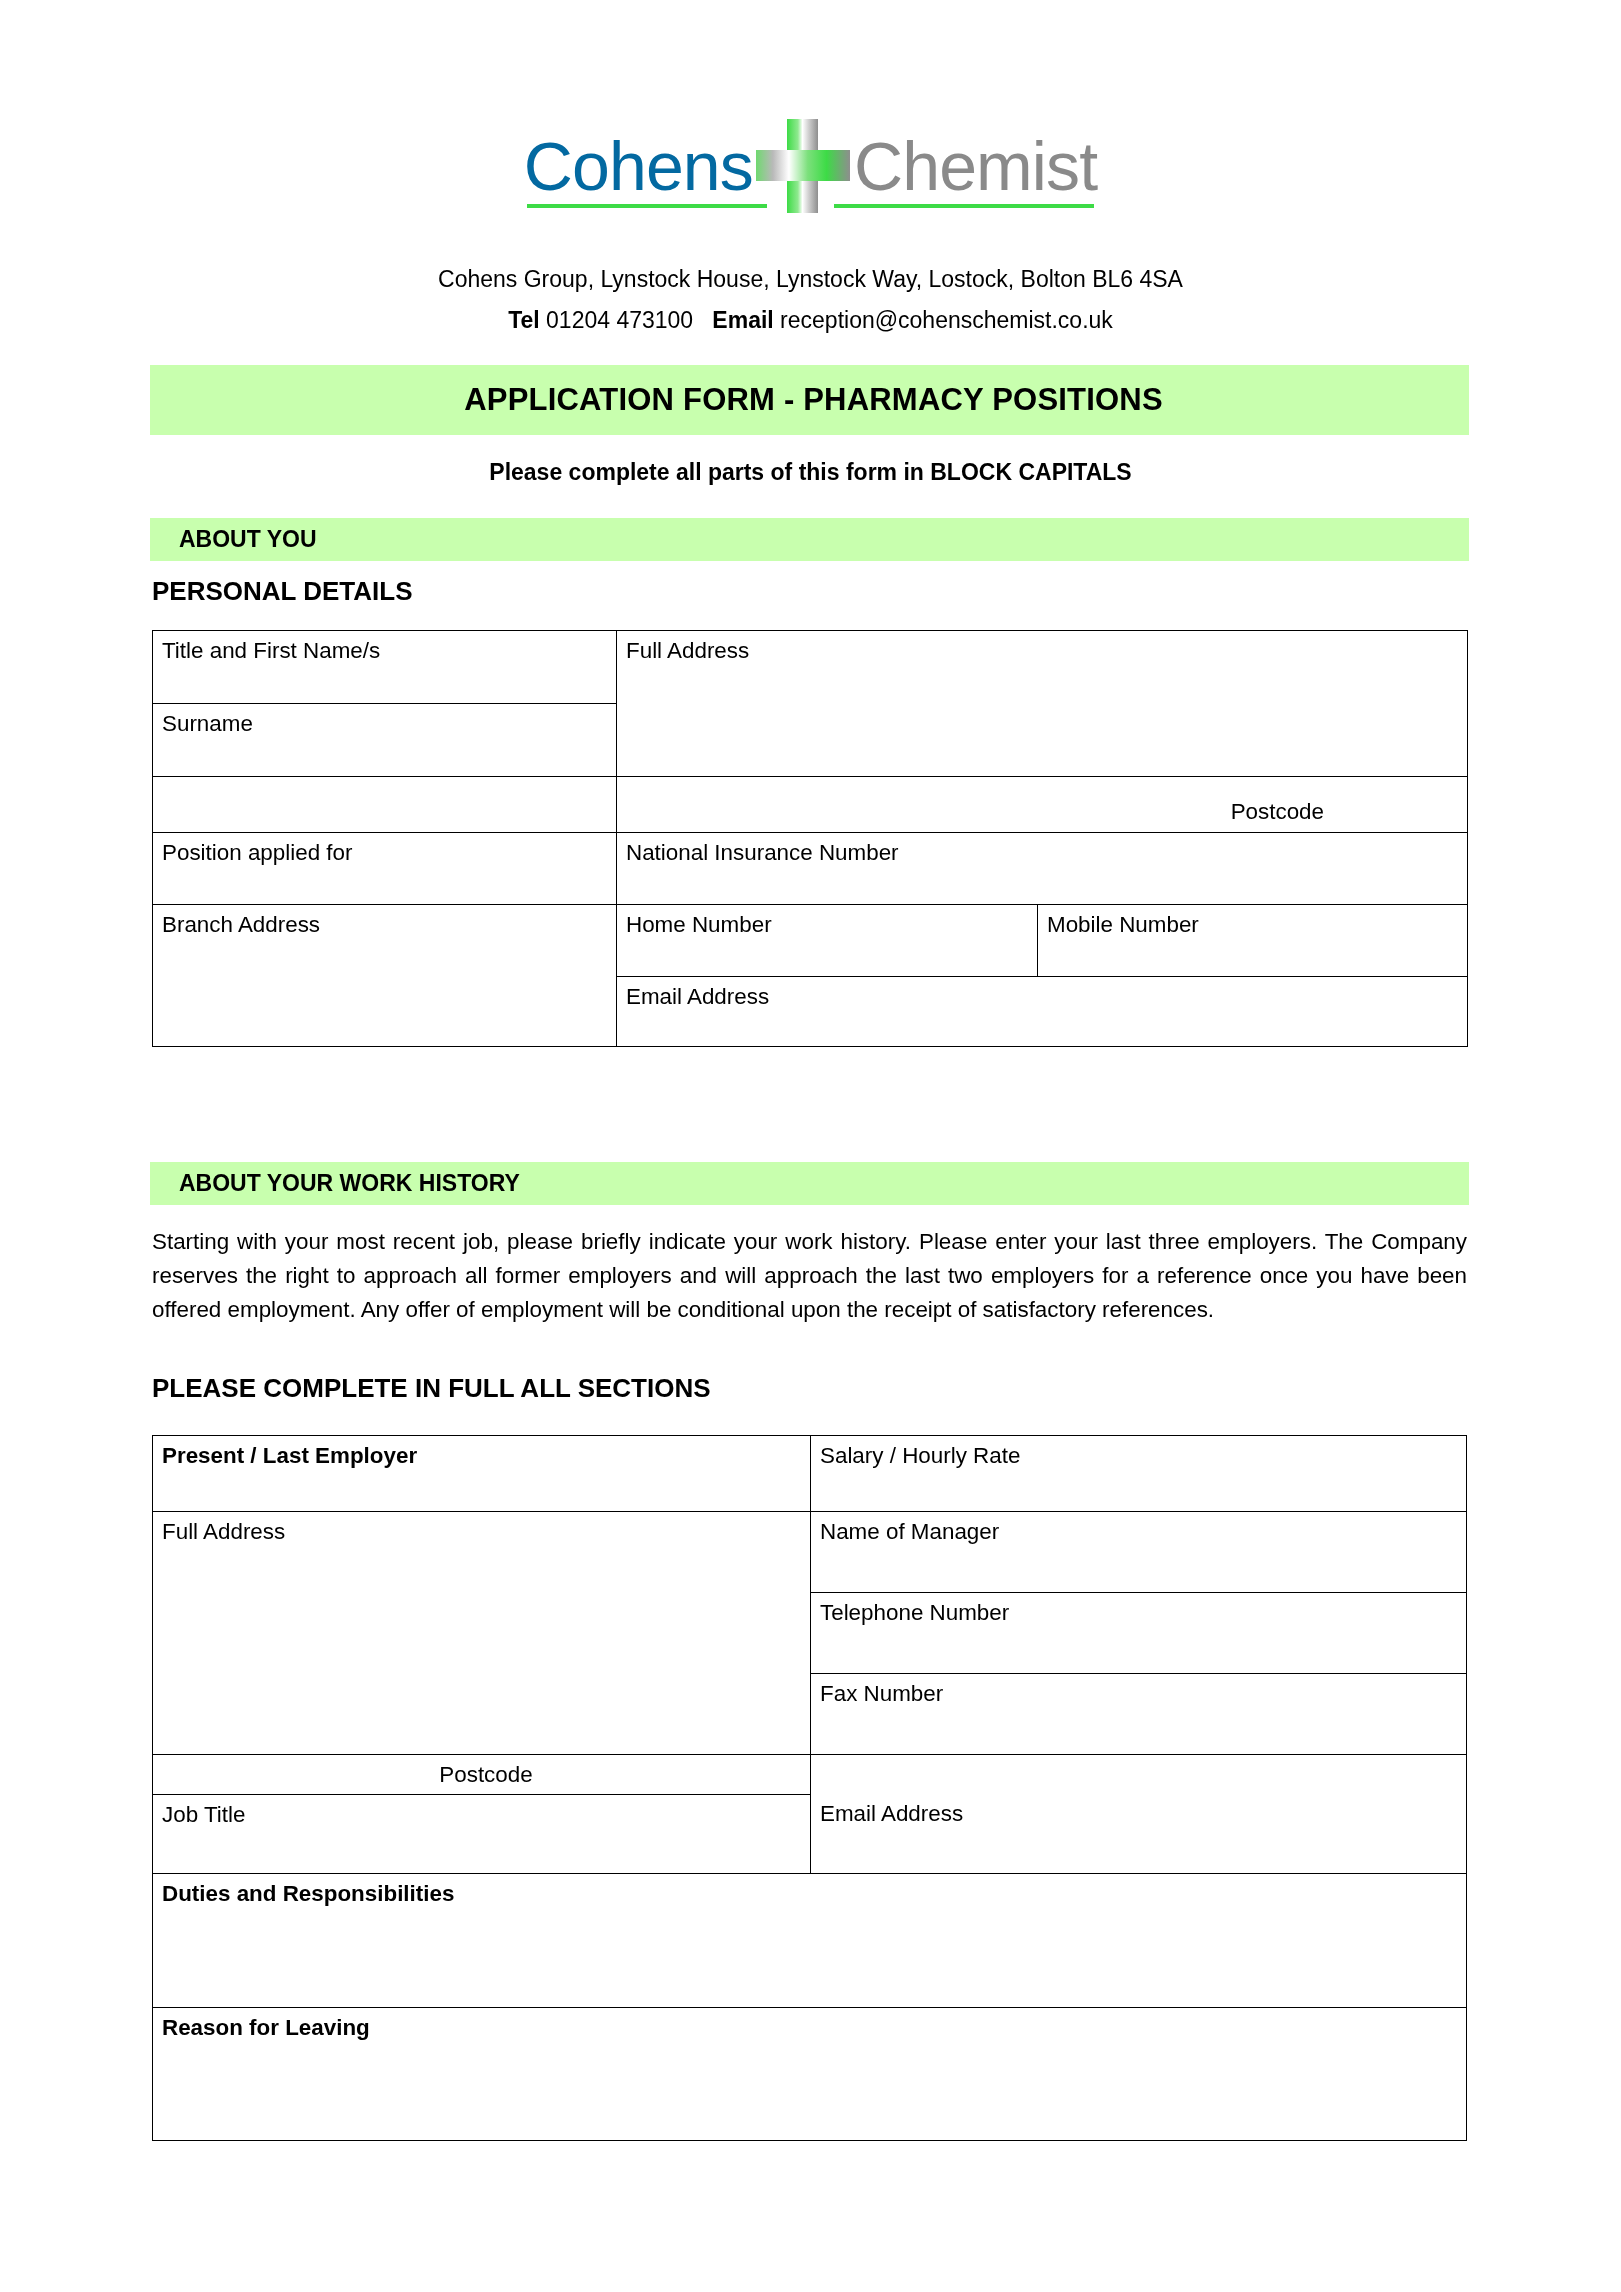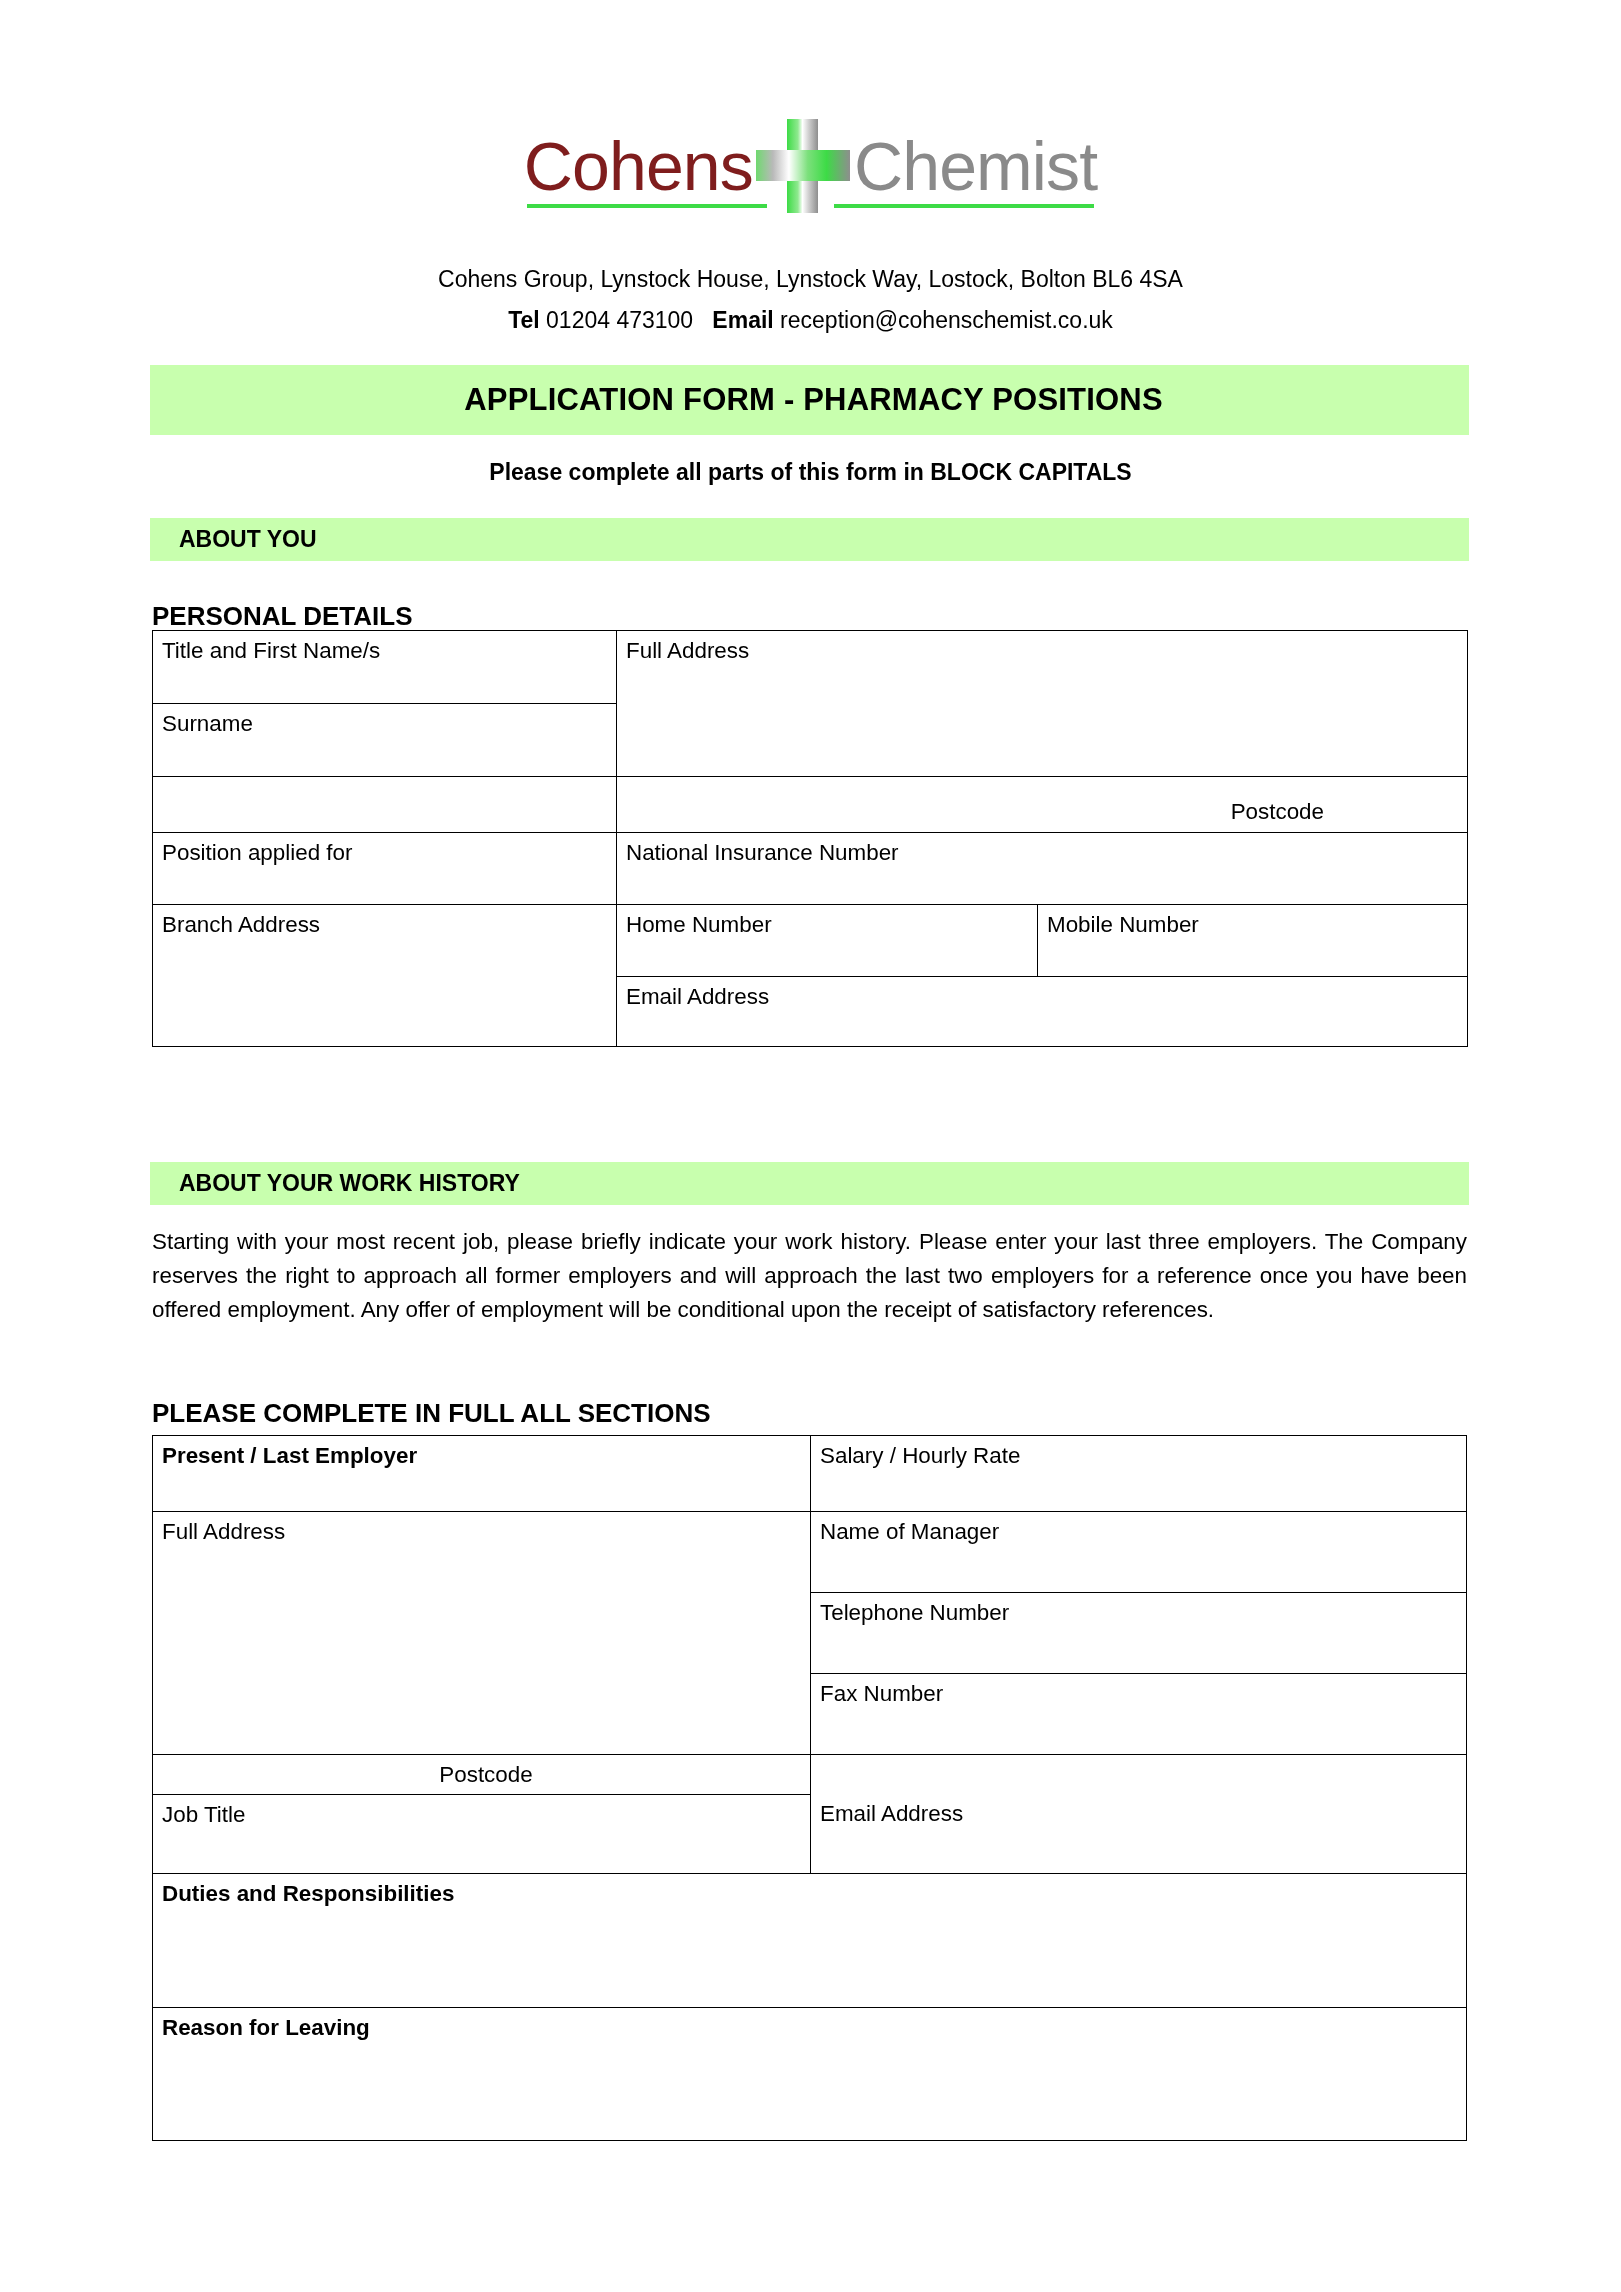--- a/index.html
+++ b/index.html
@@ -36,21 +36,21 @@
     display: inline-block;
     position: relative;
     height: 99px;
     line-height: 99px;
     white-space: nowrap;
   }
   .logo-cohens {
     font-family: "Liberation Sans", sans-serif;
     font-size: 68px;
     font-weight: 400;
-    color: #7f1d1d;
+    color: #0369a1;
     letter-spacing: -0.9px;
     vertical-align: middle;
   }
   .logo-chemist {
     font-family: "Liberation Sans", sans-serif;
     font-size: 68px;
     font-weight: 400;
     color: #8a8a8a;
     letter-spacing: -0.9px;
     vertical-align: middle;
@@ -139,21 +139,20 @@
     padding-left: 29px;
   }
   .banner-about-you { top: 518px; }
   .banner-work-history { top: 1162px; }
 
   .subhead {
     position: absolute;
     left: 152px;
     font-size: 26px;
     font-weight: bold;
-    margin-top: 25px;
   }
   .subhead-personal { top: 576px; }
   .subhead-complete { top: 1373px; }
 
   
   .para {
     position: absolute;
     left: 152px;
     top: 1225px;
     width: 1315px;

